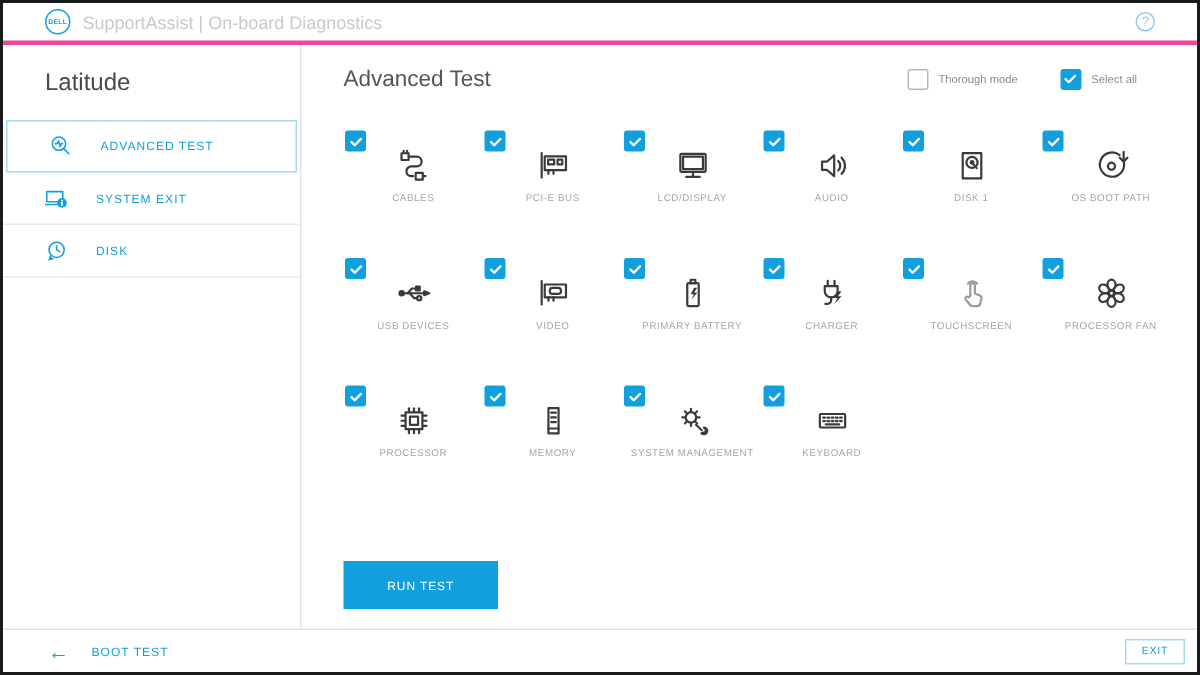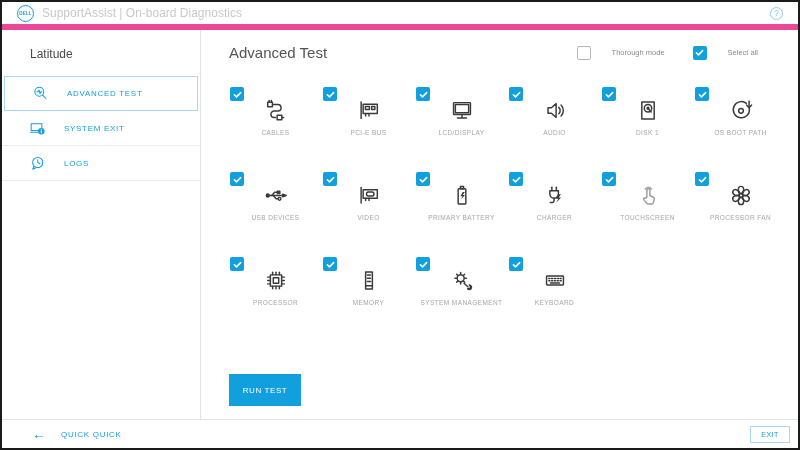--- a/index.html
+++ b/index.html
@@ -2,60 +2,60 @@
 <html><head>
 <meta charset="utf-8">
 <style>
   html,body{margin:0;padding:0;background:#fff;}
   body{width:800px;height:450px;font-family:"Liberation Sans",sans-serif;-webkit-font-smoothing:antialiased;}
   *{box-sizing:border-box;}
 
   .app{width:800px;height:450px;border:2px solid #1a1a1a;background:#fff;display:flex;flex-direction:column;}
 
   
-  .titlebar{flex:0 0 28px;display:flex;align-items:center;gap:8px;padding:0 15px;border-bottom:6px solid #ec4899;}
+  .titlebar{flex:0 0 28px;display:flex;align-items:center;gap:8px;padding:0 28px;border-bottom:3px solid #ec4899;}
   .logo{width:17px;height:17px;border:1.5px solid #119fdd;border-radius:50%;display:flex;align-items:center;justify-content:center;
         color:#119fdd;font-size:4.5px;font-weight:bold;letter-spacing:.2px;flex:0 0 auto;}
   .app-title{color:#c9c9c9;font-size:12px;}
   .help{margin-left:auto;width:13px;height:13px;border:1px solid #8ecdea;border-radius:50%;color:#8ecdea;
         font-size:9px;line-height:11px;text-align:center;cursor:pointer;}
 
   
   .body-row{flex:1;display:flex;min-height:0;}
   .sidebar{flex:0 0 199px;border-right:1px solid #e2e2e2;background:#fff;}
-  .device{padding:17px 0 15px 28px;font-size:12px;color:#4a4a4a;}
+  .device{padding:17px 0 15px 28px;font-size:16px;color:#4a4a4a;}
   .side-item{height:35px;display:flex;align-items:center;padding-left:26px;gap:17px;border-bottom:1px solid #ececec;cursor:pointer;}
   .side-item.selected{border:1px solid #a9d9f1;margin:0 2px;}
   .side-icon{color:#119fdd;display:flex;}
   .side-icon svg{width:19px;height:19px;}
   .side-label{font-size:8px;color:#119fdd;letter-spacing:.7px;}
 
   .main{flex:1;position:relative;padding:14px 0 0 28px;}
   .main-head{display:flex;align-items:center;padding-right:40px;}
   .page-title{font-size:15px;font-weight:400;color:#555;margin:0;}
   .opts{margin-left:auto;display:flex;gap:28px;align-items:center;}
-  .opt{display:flex;align-items:center;gap:21px;cursor:pointer;}
+  .opt{display:flex;align-items:center;gap:7px;cursor:pointer;}
   .opt-label{font-size:7.5px;color:#8a8a8a;}
 
   .cb{width:14px;height:14px;border-radius:2px;display:inline-flex;align-items:center;justify-content:center;cursor:pointer;flex:0 0 auto;}
   .cb.unchecked{border:1px solid #b7b7b7;background:#fff;}
   .cb.checked{background:#119fdd;}
   .cb svg{width:11px;height:11px;}
 
   
   .grid{margin-top:26px;display:grid;grid-template-columns:repeat(6,93px);grid-auto-rows:85px;}
   .cell{position:relative;}
   .cell .cb{position:absolute;left:1px;top:0;}
   .ticon{position:absolute;left:50%;top:10px;transform:translateX(-50%);color:#3a3a3a;}
   .ticon.muted{color:#9b9b9b;}
   .ticon svg{width:27px;height:27px;}
   .tlabel{position:absolute;top:42px;left:50%;transform:translateX(-50%);white-space:nowrap;
           font-size:6.5px;color:#a6a6a6;letter-spacing:.4px;}
 
-  .run-btn{position:absolute;left:28px;bottom:13px;width:72px;height:32px;background:#119fdd;color:#fff;border:none;
+  .run-btn{position:absolute;left:28px;bottom:13px;width:103px;height:32px;background:#119fdd;color:#fff;border:none;
            font-size:8px;letter-spacing:.6px;font-family:inherit;cursor:pointer;}
 
   
   .footer{flex:0 0 29px;border-top:1px solid #e2e2e2;display:flex;align-items:center;padding:0 8px 0 30px;}
   .quick{display:flex;align-items:center;gap:15px;color:#119fdd;cursor:pointer;}
   .arrow{font-size:14px;line-height:1;}
   .quick-label{font-size:8px;letter-spacing:.7px;}
   .exit-btn{margin-left:auto;width:40px;height:17px;border:1px solid #a9d9f1;background:#fff;color:#119fdd;
             font-size:7px;letter-spacing:.5px;font-family:inherit;cursor:pointer;}
 </style>
@@ -100,21 +100,21 @@
             <span class="side-label">SYSTEM EXIT</span>
           </div>
           <div class="side-item">
             <span class="side-icon">
               <svg viewBox="0 0 24 24" stroke="currentColor" fill="none" stroke-width="1.3" stroke-linecap="round" stroke-linejoin="round">
                 <circle cx="12.3" cy="10.8" r="6.4"></circle>
                 <polyline points="12.3,7.4 12.3,10.8 14.9,12.3"></polyline>
                 <path d="M7.2 16.1 l-1.2 3 3.1-0.7" fill="currentColor"></path>
               </svg>
             </span>
-            <span class="side-label">LOGS</span>
+            <span class="side-label">DISK</span>
           </div>
         </nav>
     </aside>
 
     <main class="main">
       <div class="main-head">
         <h1 class="page-title">Advanced Test</h1>
         <div class="opts">
           <label class="opt">
             <span class="cb unchecked" id="cb-thorough"></span>
@@ -398,18 +398,18 @@
           </div>
         </div>
 
       <button class="run-btn">RUN TEST</button>
     </main>
   </div>
 
   <footer class="footer">
     <div class="quick">
       <span class="arrow">←</span>
-      <span class="quick-label">QUICK QUICK</span>
+      <span class="quick-label">BOOT TEST</span>
     </div>
     <button class="exit-btn">EXIT</button>
   </footer>
 
 </div>
 
 </body></html>

